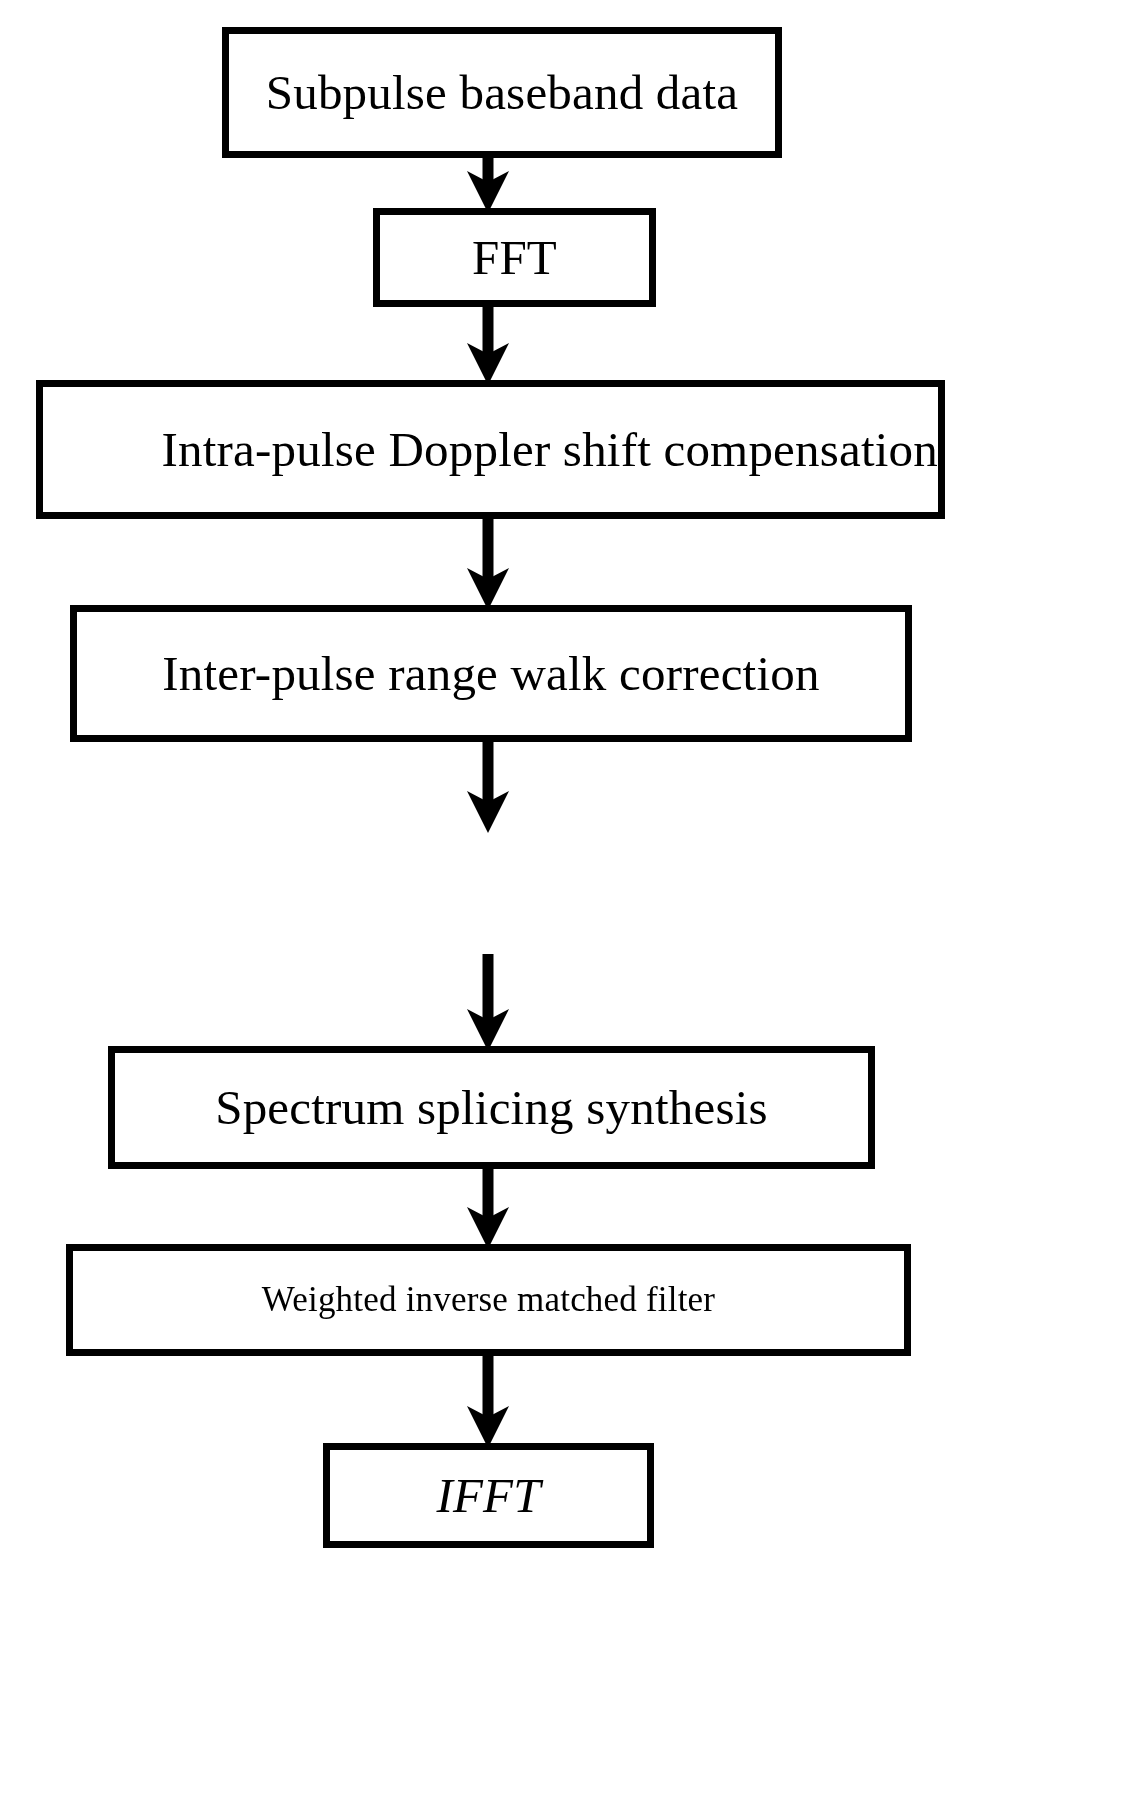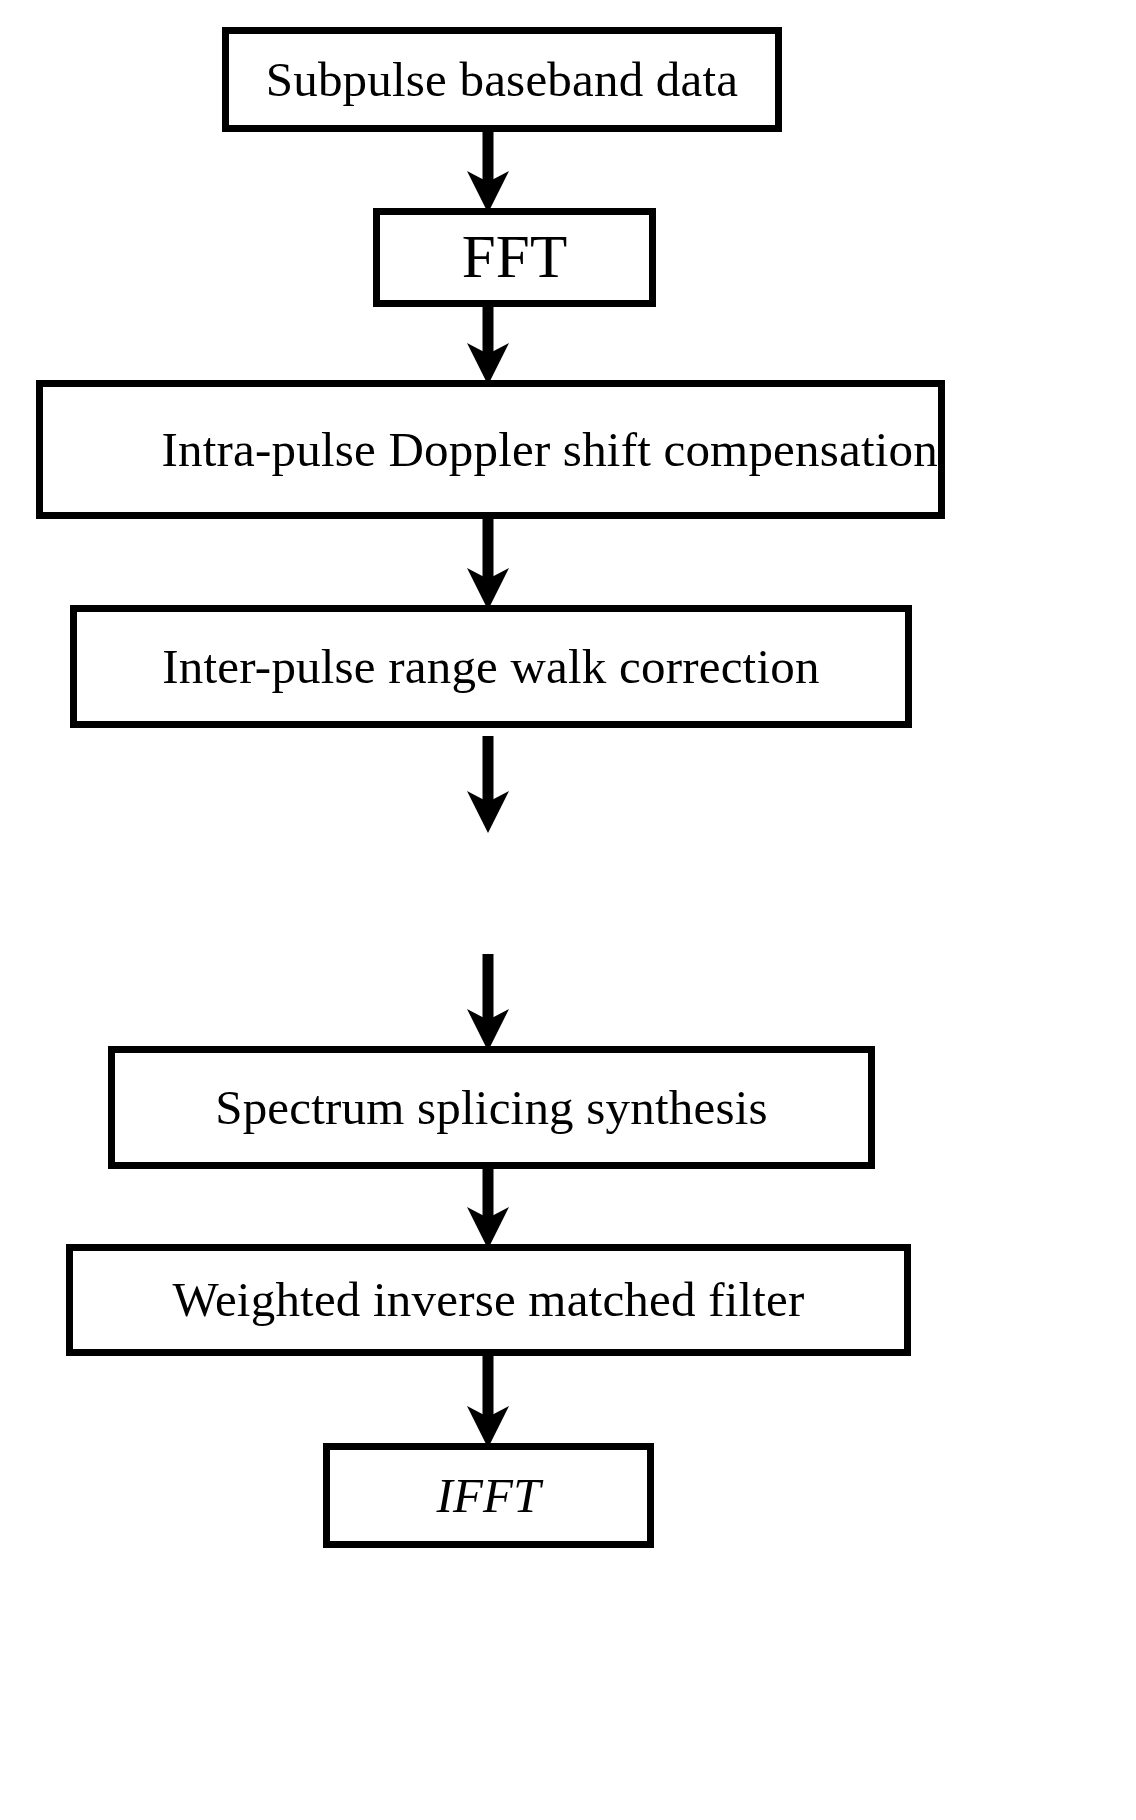--- a/index.html
+++ b/index.html
@@ -89,42 +89,42 @@
     </svg>
   </div>
 
   <div class="edge" style="left:458px; top:1350px; width:60px; height:100px;">
     <svg width="60" height="100" viewBox="0 0 60 100">
       <line x1="30" y1="0" x2="30" y2="68" stroke="#000" stroke-width="11"></line>
       <polygon points="30,98 9,56 30,67 51,56" fill="#000"></polygon>
     </svg>
   </div>
 
-  <div class="node" style="left:222px; top:27px; width:560px; height:105px;">
+  <div class="node" style="left:222px; top:27px; width:560px; height:131px;">
     <span class="node-label" style="font-size:49px;">Subpulse baseband data</span>
   </div>
 
   <div class="node" style="left:373px; top:208px; width:283px; height:99px;">
-    <span class="node-label" style="font-size:61px;">FFT</span>
+    <span class="node-label" style="font-size:49px;">FFT</span>
   </div>
 
   <div class="node" style="left:36px; top:380px; width:909px; height:139px;justify-content:flex-end;">
     <span class="node-label" style="font-size:49px;">Intra-pulse Doppler shift compensation</span>
   </div>
 
-  <div class="node" style="left:70px; top:605px; width:842px; height:123px;">
+  <div class="node" style="left:70px; top:605px; width:842px; height:137px;">
     <span class="node-label" style="font-size:49px;">Inter-pulse range walk correction</span>
   </div>
 
 
   <div class="node" style="left:108px; top:1046px; width:767px; height:123px;font-family:Liberation Serif, serif;">
     <span class="node-label" style="font-size:49px;">Spectrum splicing synthesis</span>
   </div>
 
   <div class="node" style="left:66px; top:1244px; width:845px; height:112px;">
-    <span class="node-label" style="font-size:49px;">Weighted inverse matched filter</span>
+    <span class="node-label" style="font-size:35px;">Weighted inverse matched filter</span>
   </div>
 
   <div class="node" style="left:323px; top:1443px; width:331px; height:105px;font-style:italic;">
     <span class="node-label" style="font-size:49px;">IFFT</span>
   </div>
 
 </div>
 
 </body></html>

